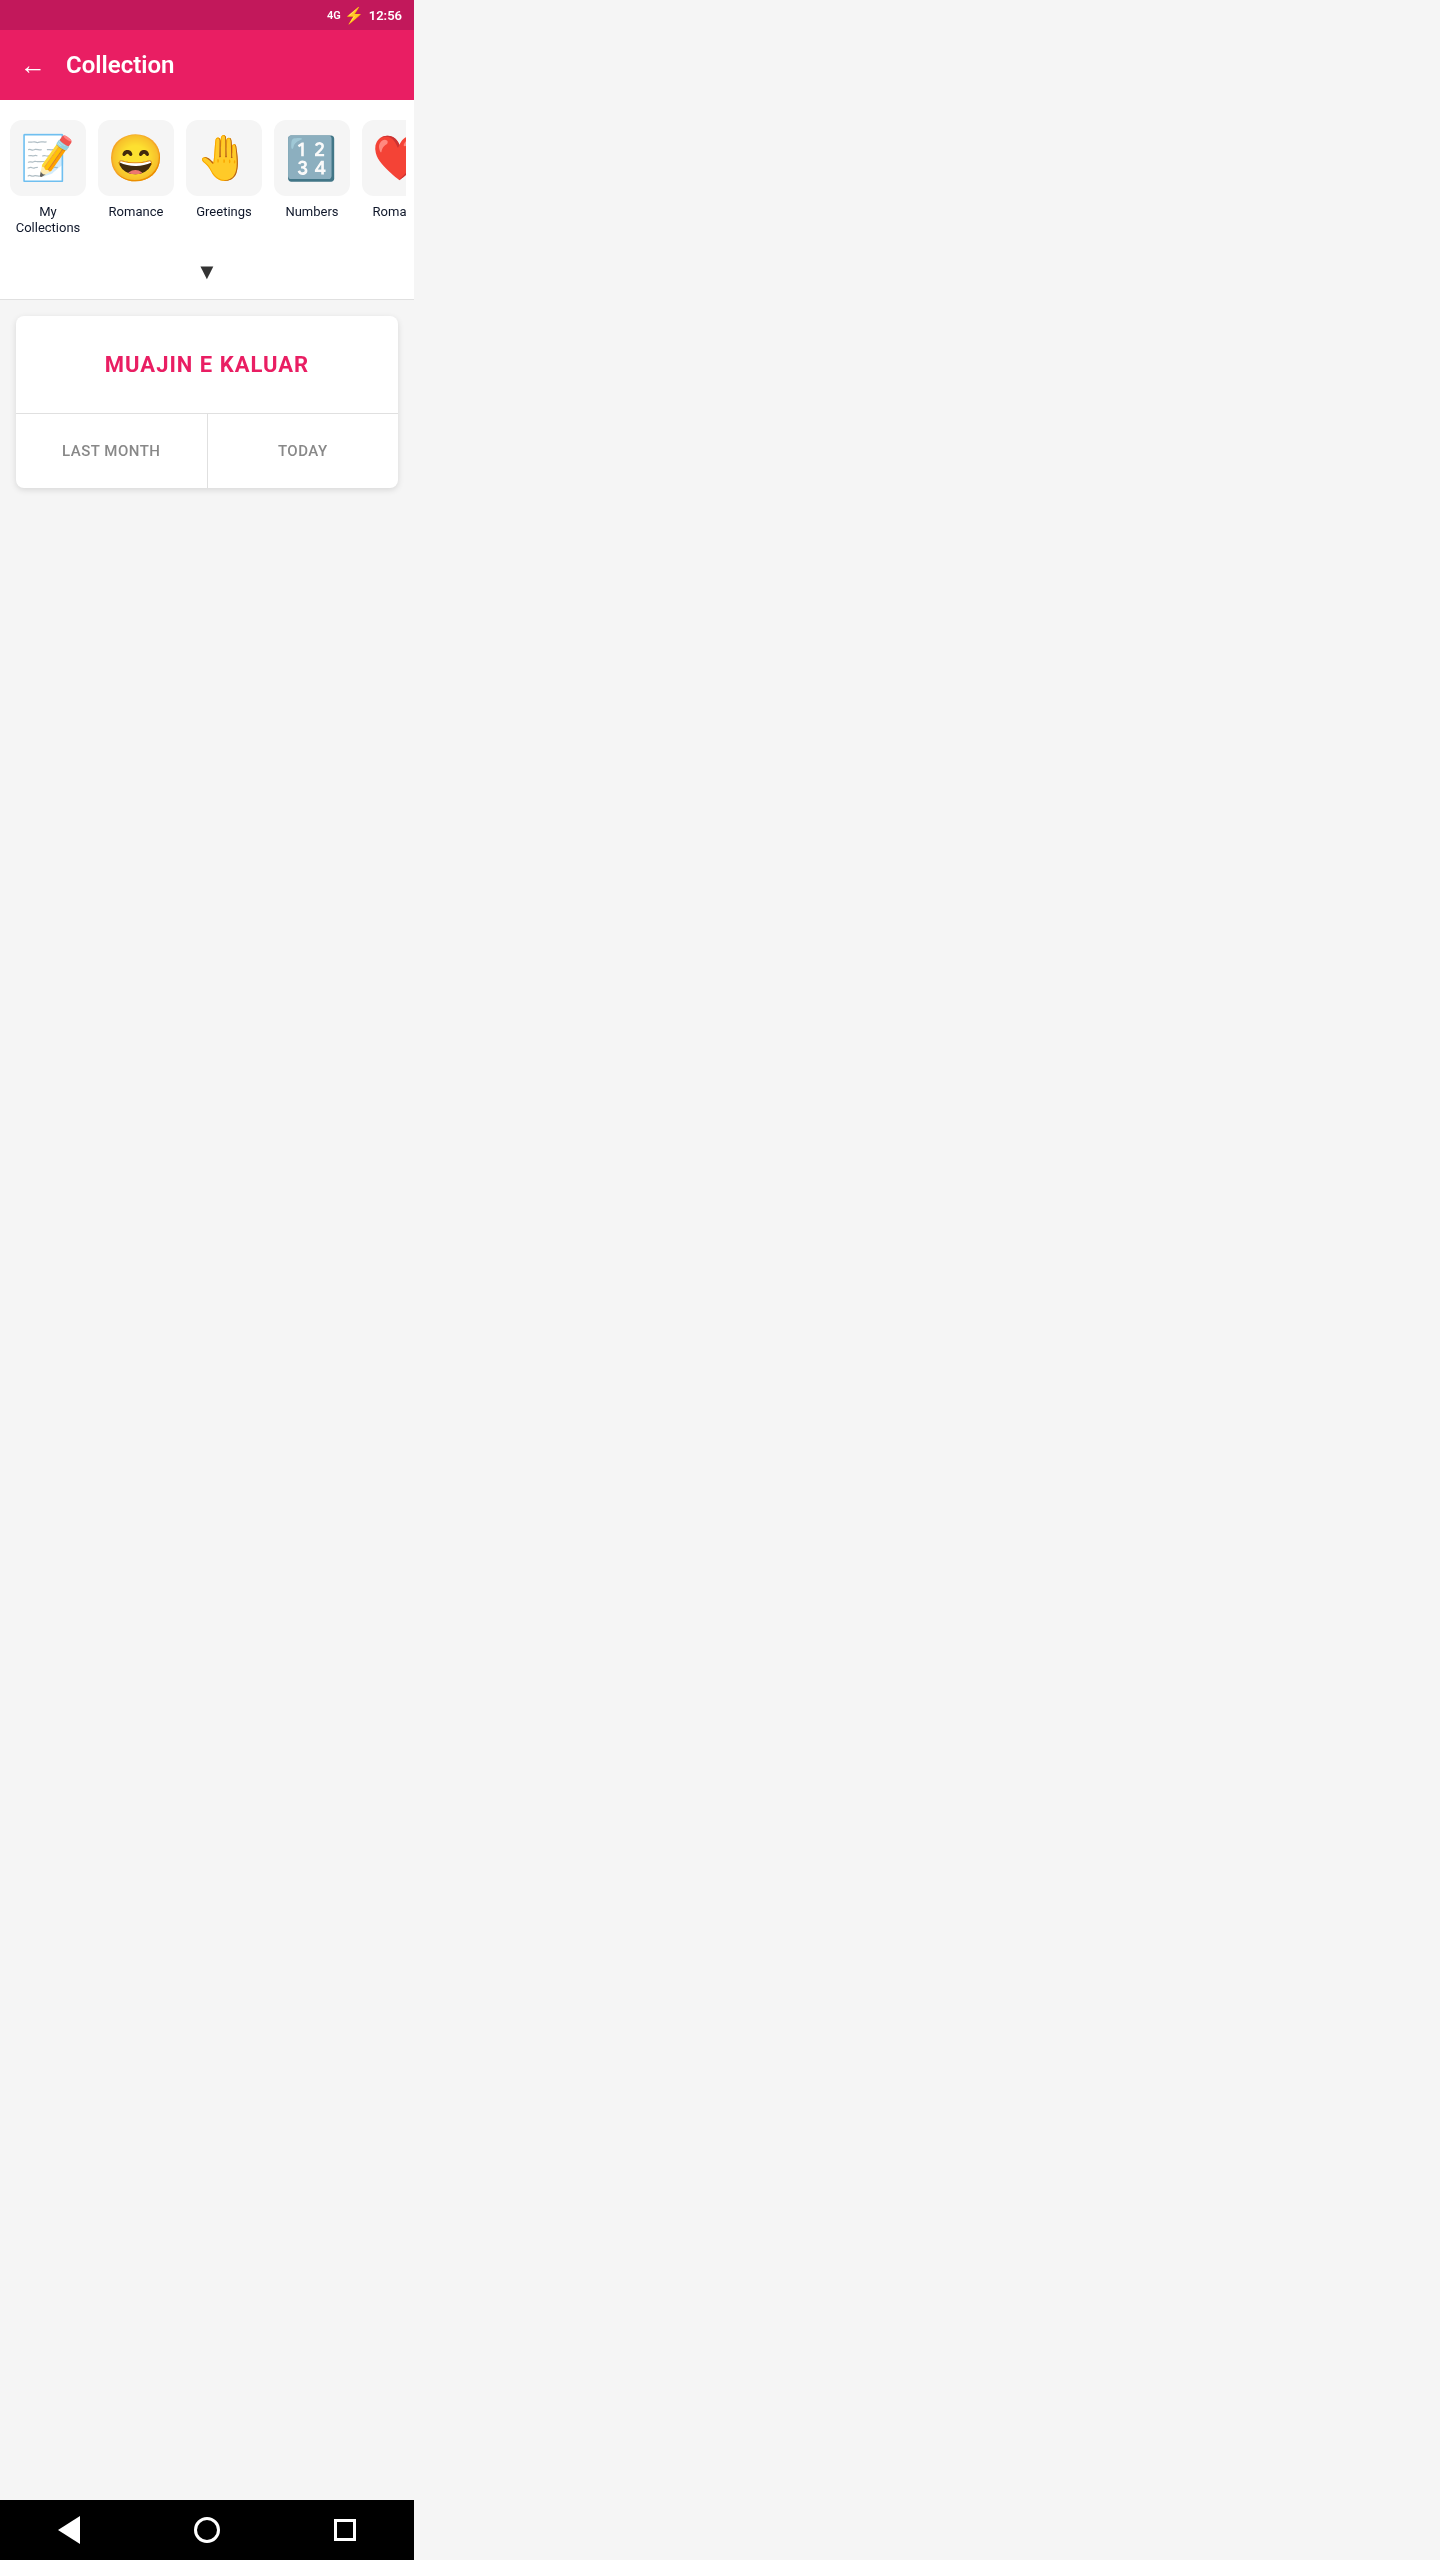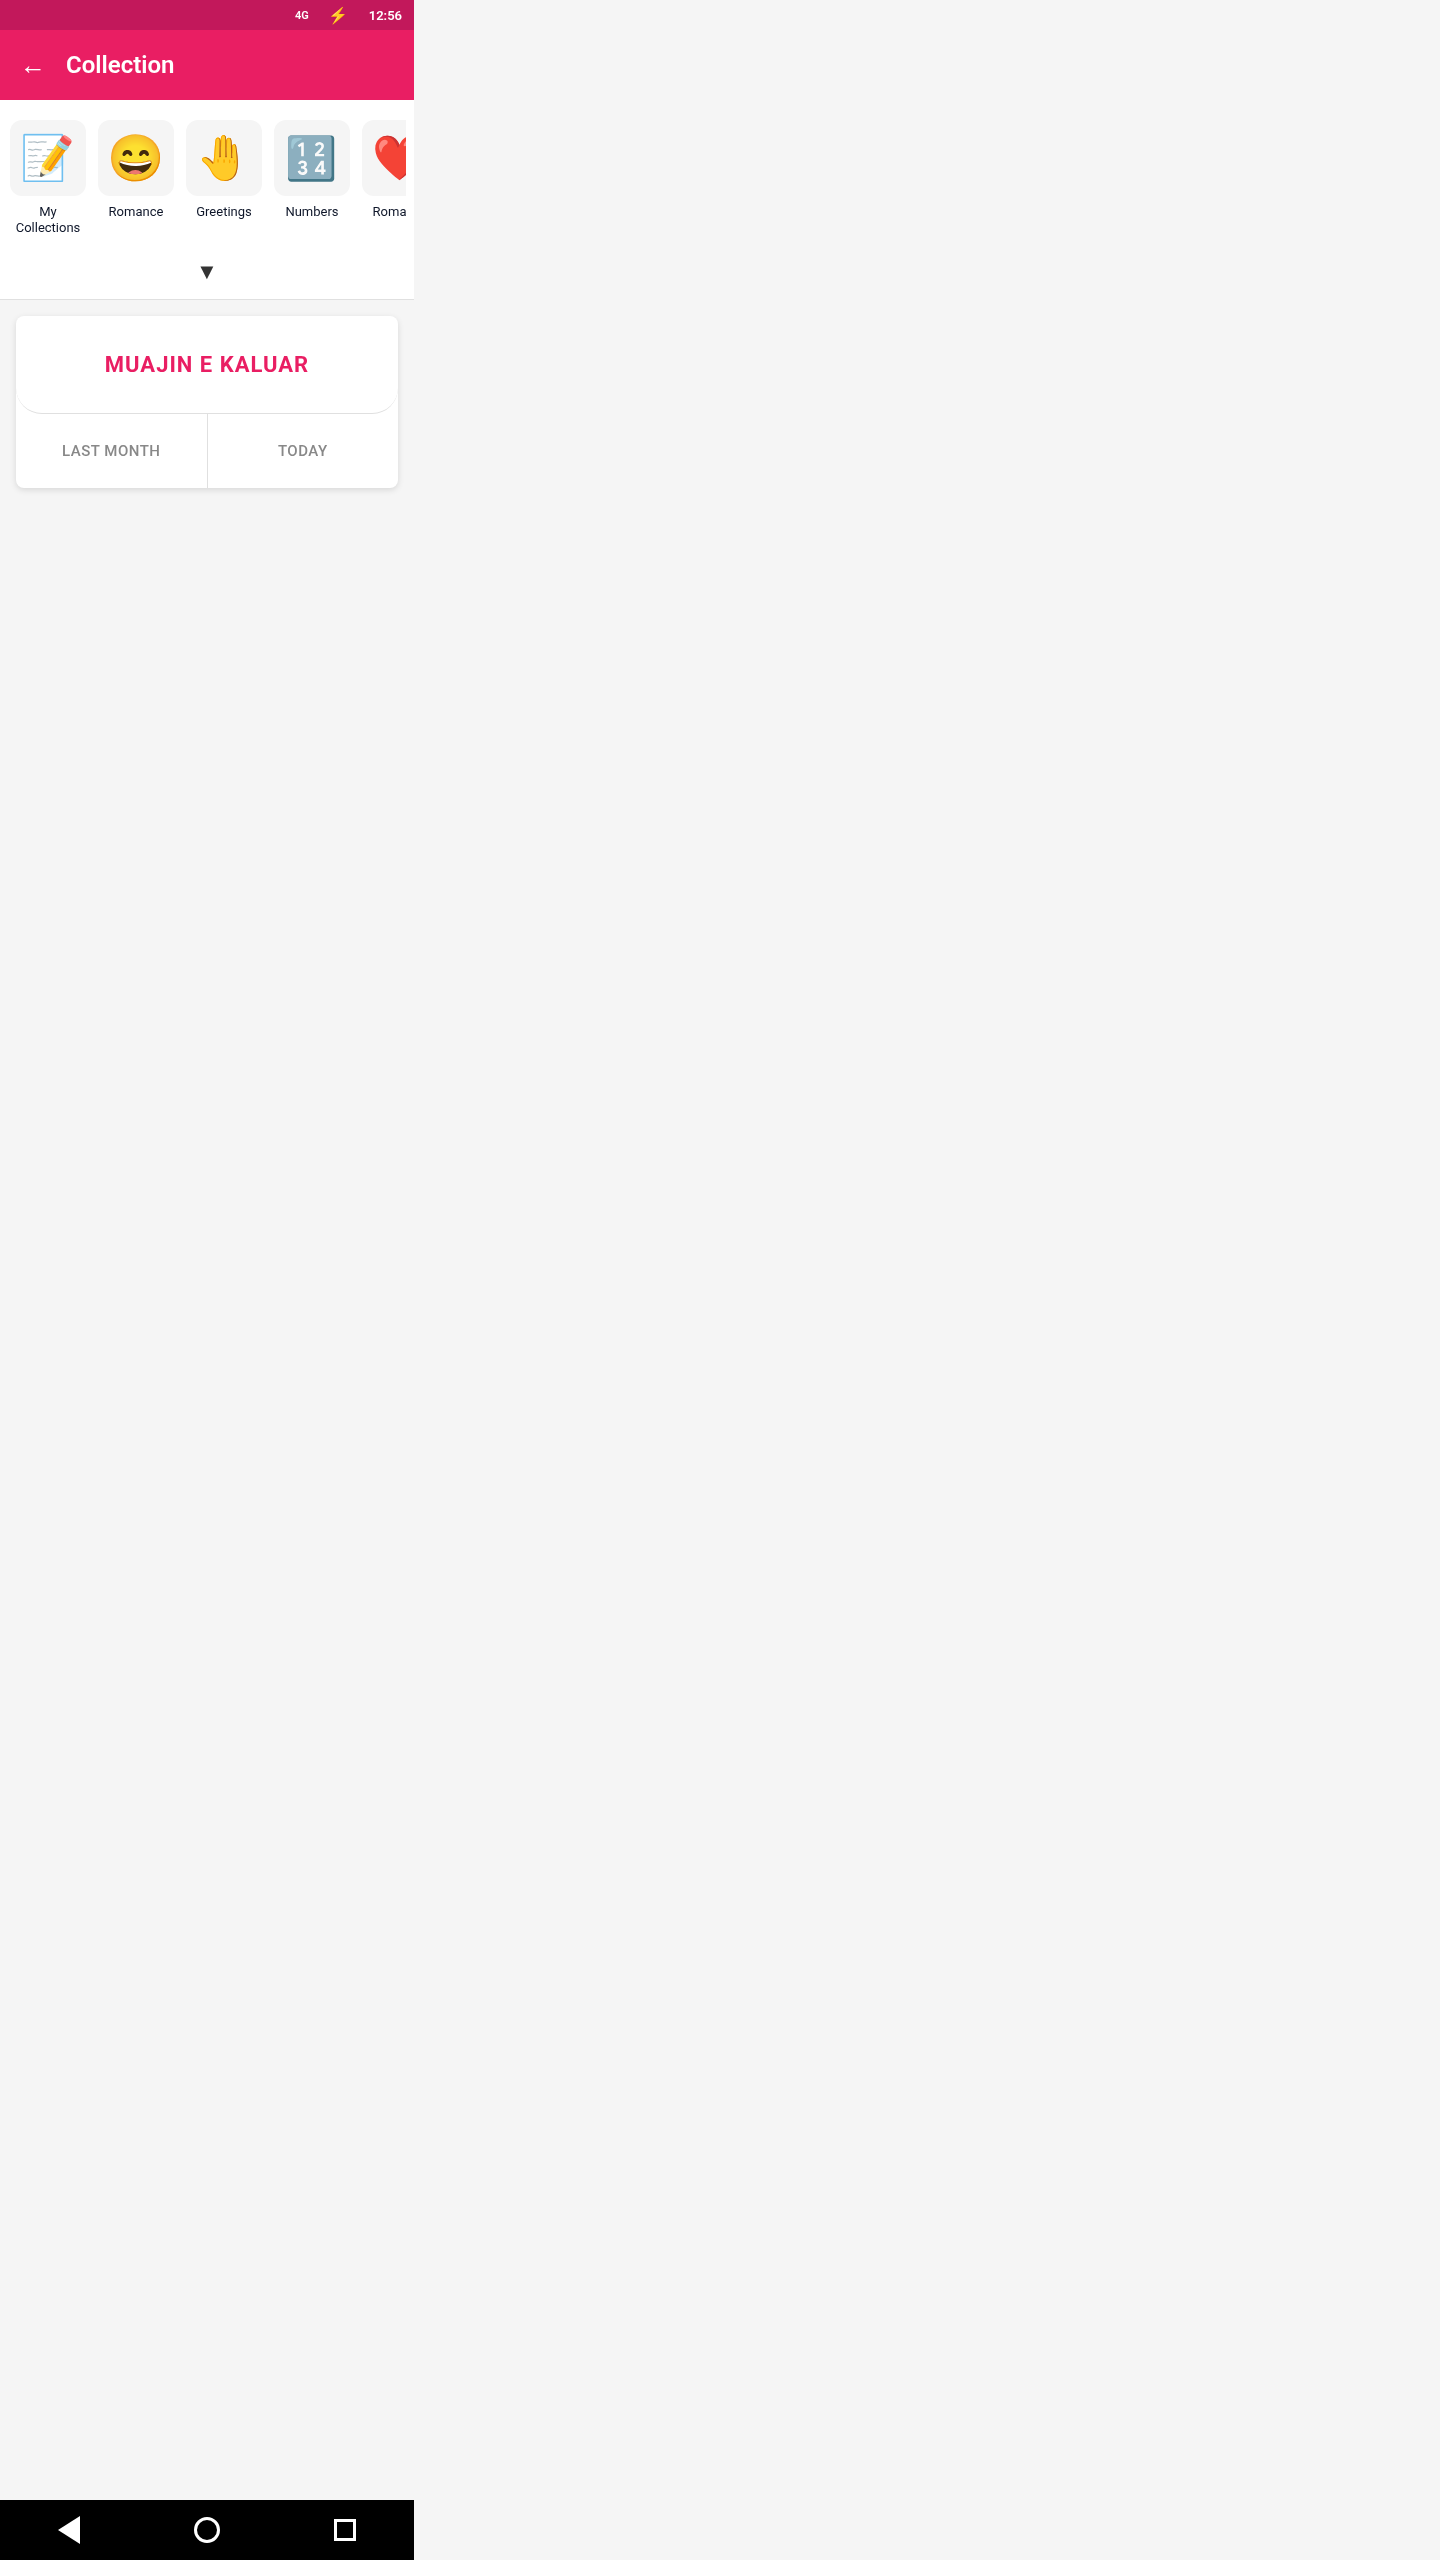--- a/index.html
+++ b/index.html
@@ -24,21 +24,21 @@
       display: flex;
       align-items: center;
       justify-content: flex-end;
       padding: 0 12px;
       gap: 6px;
     }
 
     .status-bar-icons {
       display: flex;
       align-items: center;
-      gap: 20px;
+      gap: 4px;
     }
 
     .status-text {
       color: white;
       font-size: 13px;
       font-weight: 600;
     }
 
     .signal-icon {
       color: white;
@@ -146,21 +146,20 @@
       background: white;
       border-radius: 8px;
       box-shadow: 0 2px 6px rgba(0,0,0,0.12);
       overflow: hidden;
     }
 
     .phrase-main {
       padding: 36px 24px;
       text-align: center;
       border-bottom: 1px solid #e0e0e0;
-      border-radius: 26px;
     }
 
     .phrase-text {
       color: #e91e63;
       font-size: 22px;
       font-weight: 700;
       letter-spacing: 1px;
     }
 
     .phrase-tabs {

